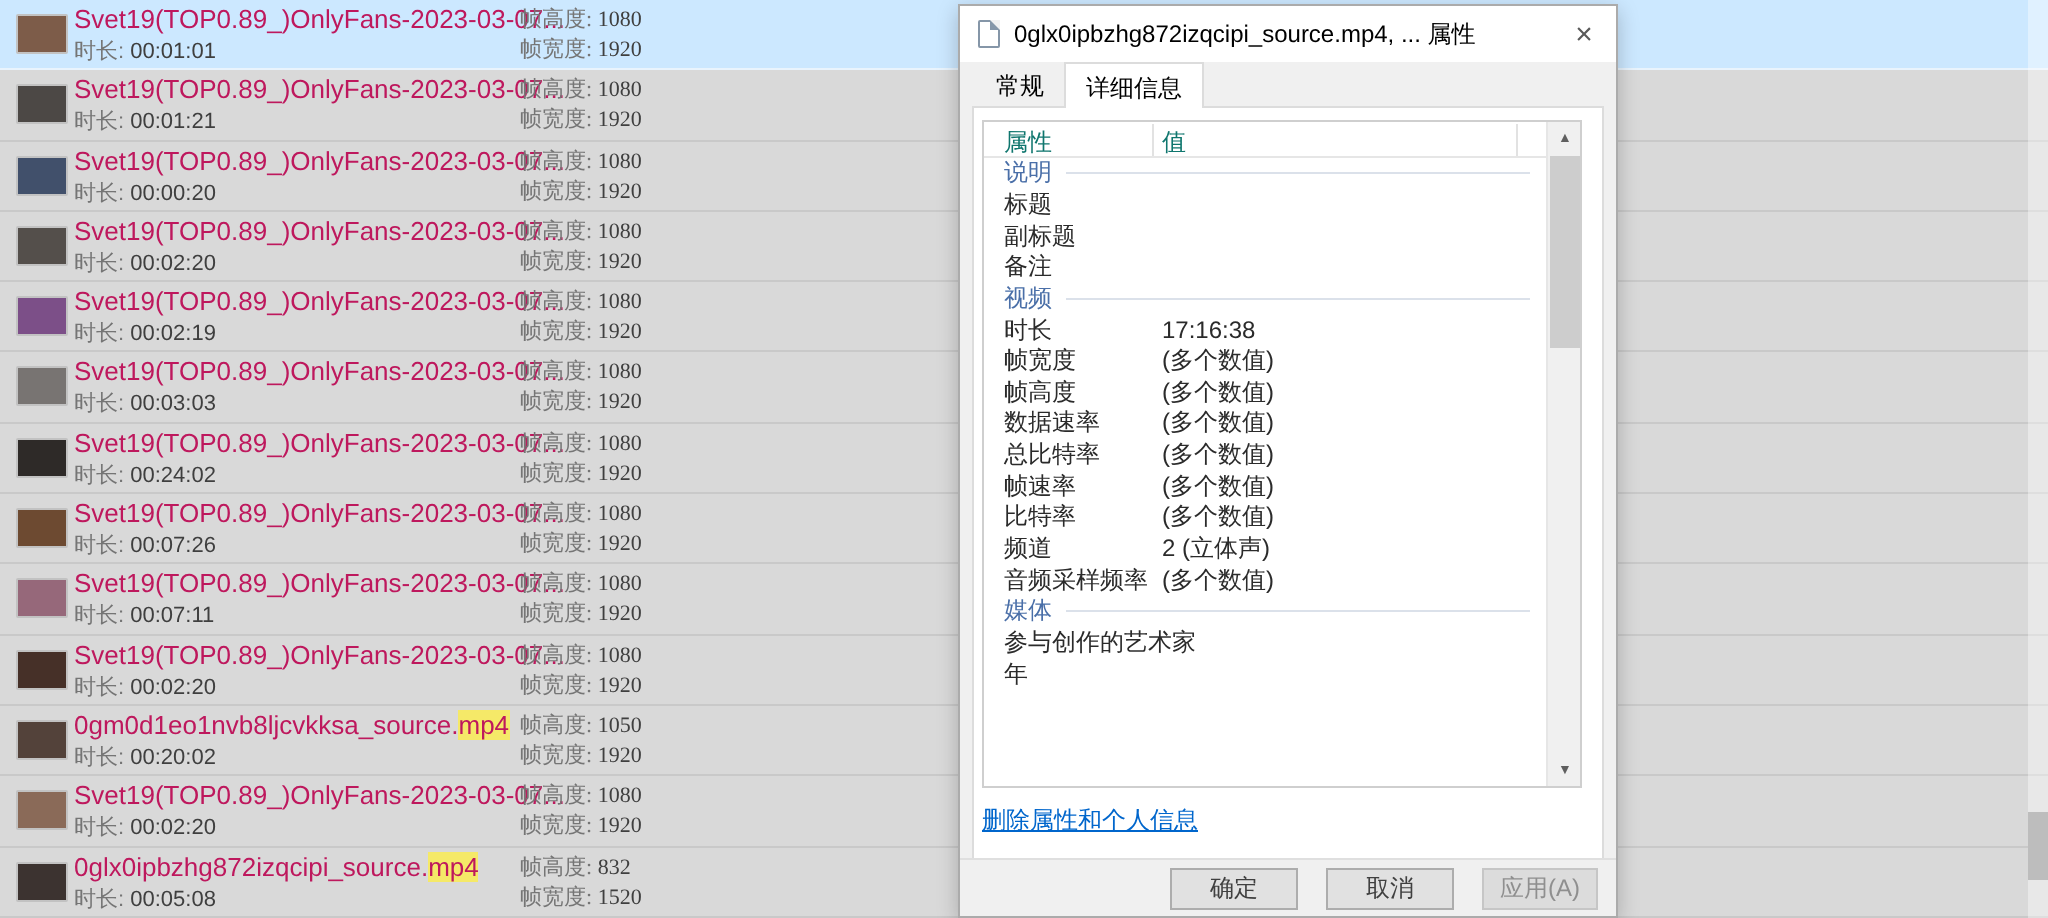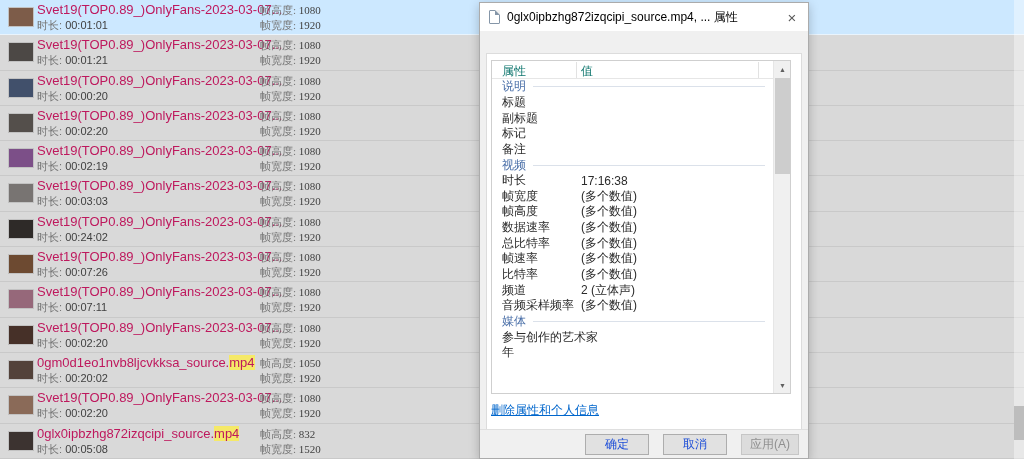--- a/index.html
+++ b/index.html
@@ -80,21 +80,21 @@
   .d-arrow.up { top:0; } .d-arrow.down { bottom:0; }
   .d-thumb { position:absolute; left:1px; width:15px; top:17px; height:96px; background:#cdcdcd; }
 
   .remove-link { position:absolute; left:11px; top:399px; font-size:12px;
     color:#0066cc; text-decoration:underline; cursor:pointer; white-space:nowrap; z-index:4; }
 
   .dlg-footer { position:absolute; left:0; right:0; bottom:0; height:29px;
     background:#f0f0f0; border-top:1px solid #dfdfdf;
     display:flex; align-items:center; justify-content:flex-end; padding-right:9px; z-index:4; }
   .btn { height:21px; font-size:12px; background:#e1e1e1; border:1px solid #adadad;
-    color:#1d4ed8; padding:0 19px; margin-left:14px; white-space:nowrap; }
+    color:#404040; padding:0 19px; margin-left:14px; white-space:nowrap; }
   .btn[aria-disabled="true"] { background:#dcdcdc; border-color:#c6c6c6; color:#8f8f8f; padding:0 8px; }
 </style>
 </head>
 <body>
 
 <div class="filelist">
   <div style="display:contents">
     
   <div class="file-row" data-state="focused">
       <div class="thumb" style="background: rgb(125, 92, 73);"></div>
@@ -169,20 +169,24 @@
 </div>
 
 <div class="dialog">
 
   <div class="titlebar">
     <div class="file-ico"></div>
     <div class="dlg-title">0glx0ipbzhg872izqcipi_source.mp4, ... 属性</div>
     <div class="dlg-close">×</div>
   </div>
 
+  <div class="tabs">
+    <div class="tab" data-active="false">常规</div>
+    <div class="tab" data-active="true">详细信息</div>
+  </div>
 
   <div class="tabpage">
     <div class="details-box">
       <div class="d-head">
         <span class="c1">属性</span>
         <span class="c2">值</span>
         <i class="d-sep1"></i>
         <i class="d-sep2"></i>
       </div>
 
@@ -197,25 +201,20 @@
           <span class="d-label">标题</span>
 
           <span class="d-value"></span>
         </div>
           <div class="d-row" data-type="prop">
           <span class="d-label">副标题</span>
 
           <span class="d-value"></span>
         </div>
           <div class="d-row" data-type="prop">
-          <span class="d-label">标记</span>
-
-          <span class="d-value"></span>
-        </div>
-          <div class="d-row" data-type="prop">
           <span class="d-label">备注</span>
 
           <span class="d-value"></span>
         </div>
           <div class="d-row" data-type="section">
           <span class="d-label">视频</span>
           <span class="d-rule"></span>
           <span class="d-value"></span>
         </div>
           <div class="d-row" data-type="prop">

